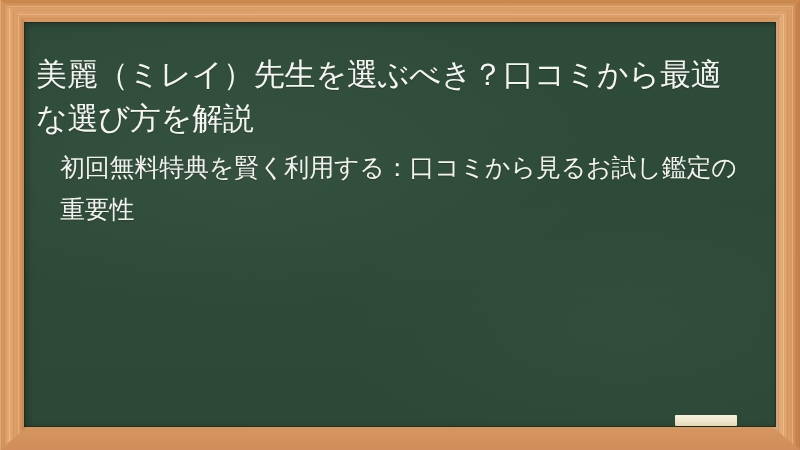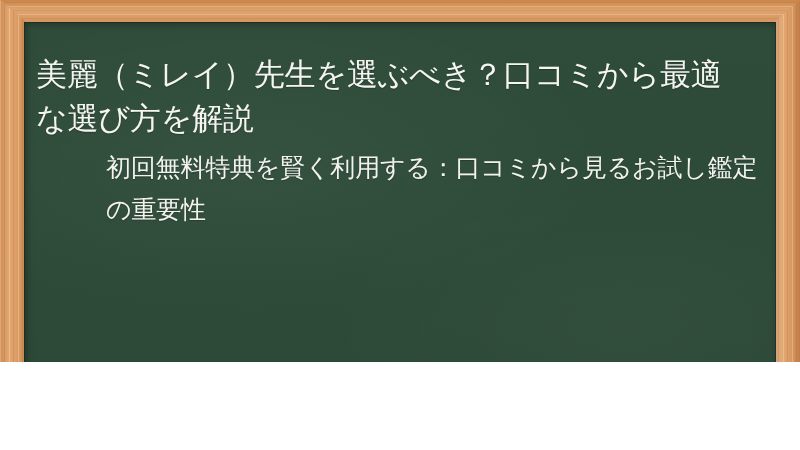--- a/index.html
+++ b/index.html
@@ -5,21 +5,21 @@
 <style>
   html, body {
     margin: 0;
     padding: 0;
     background: #ffffff;
   }
 
   #stage {
     position: relative;
     width: 800px;
-    height: 362px;
+    height: 450px;
     overflow: hidden;
     font-family: "Liberation Sans", "DejaVu Sans", sans-serif;
   }
 
   
   .frame {
     position: absolute;
     inset: 0;
     background-color: #d4925f;
     background-image:
@@ -159,21 +159,21 @@
 
   .list-item {
     color: #f2f2ee;
     font-size: 25px;
     line-height: 42px;
     font-weight: 400;
     letter-spacing: -0.2px;
     margin: 0 0 16px 0;
     text-shadow: 0 1px 1px rgba(0,0,0,0.22);
   }
-  .list-item:last-child { margin-bottom: 0; margin-left: 46px; }
+  .list-item:last-child { margin-bottom: 0; }
 
   
   .chalk {
     position: absolute;
     left: 651px;
     top: 393px;
     width: 62px;
     height: 11px;
     border-radius: 1px;
     background: linear-gradient(180deg, #f7f2dd 0%, #efe7cc 55%, #e2d8b9 100%);

